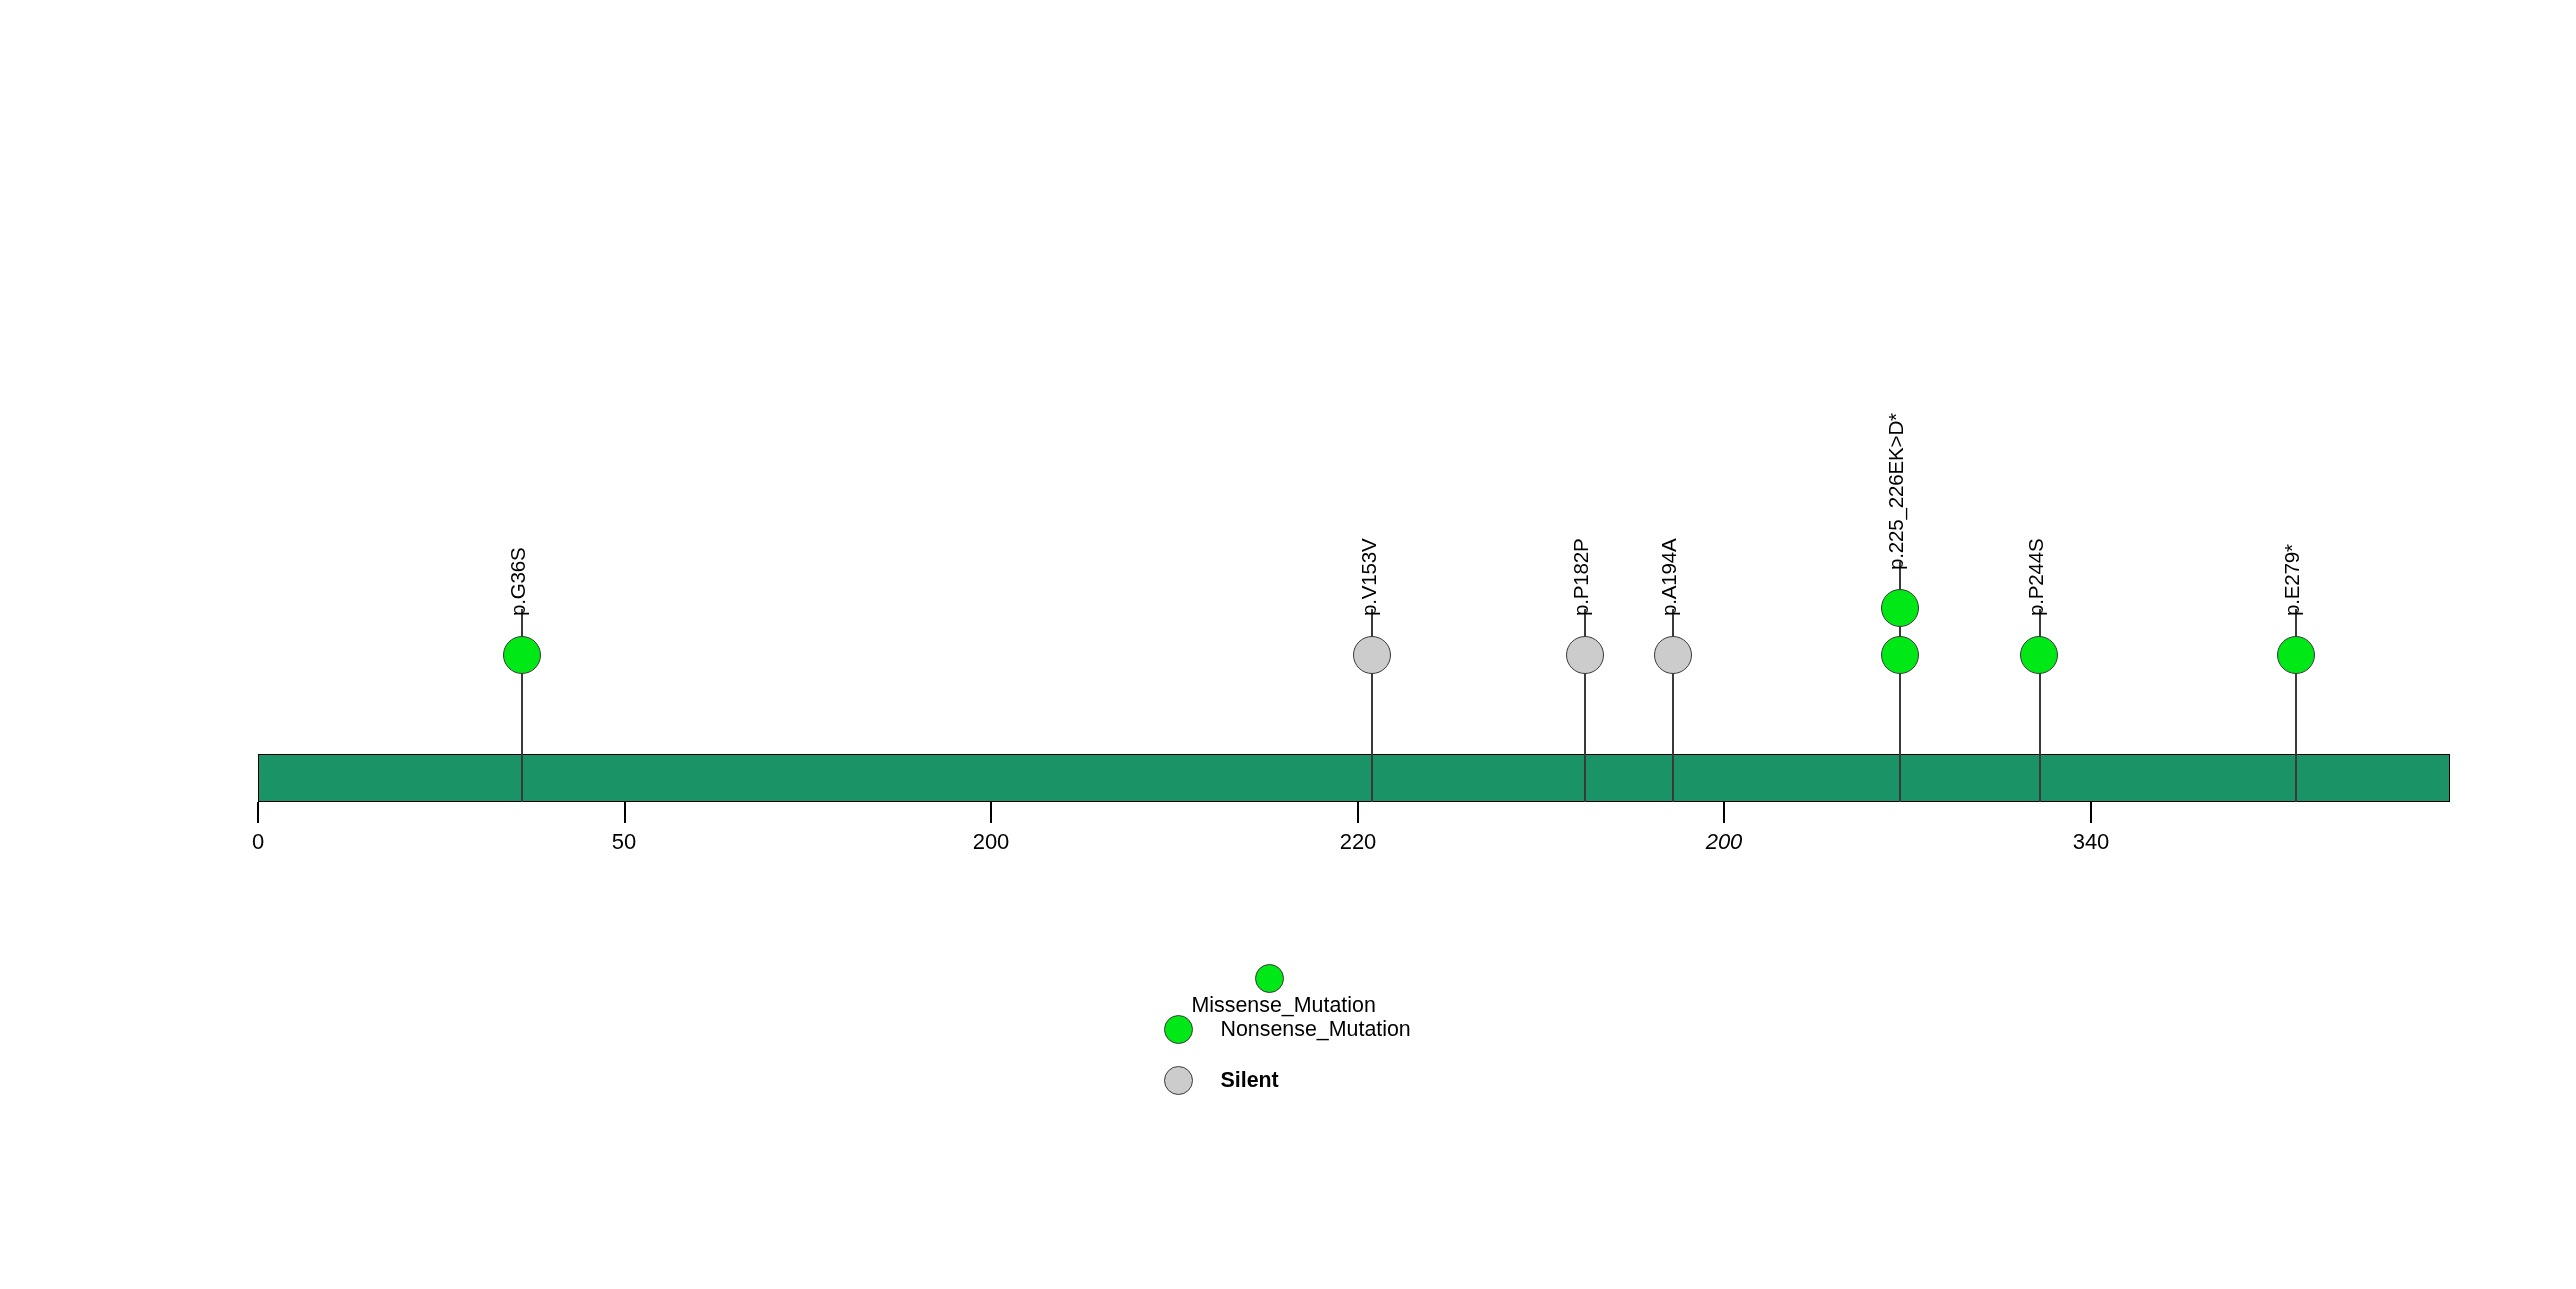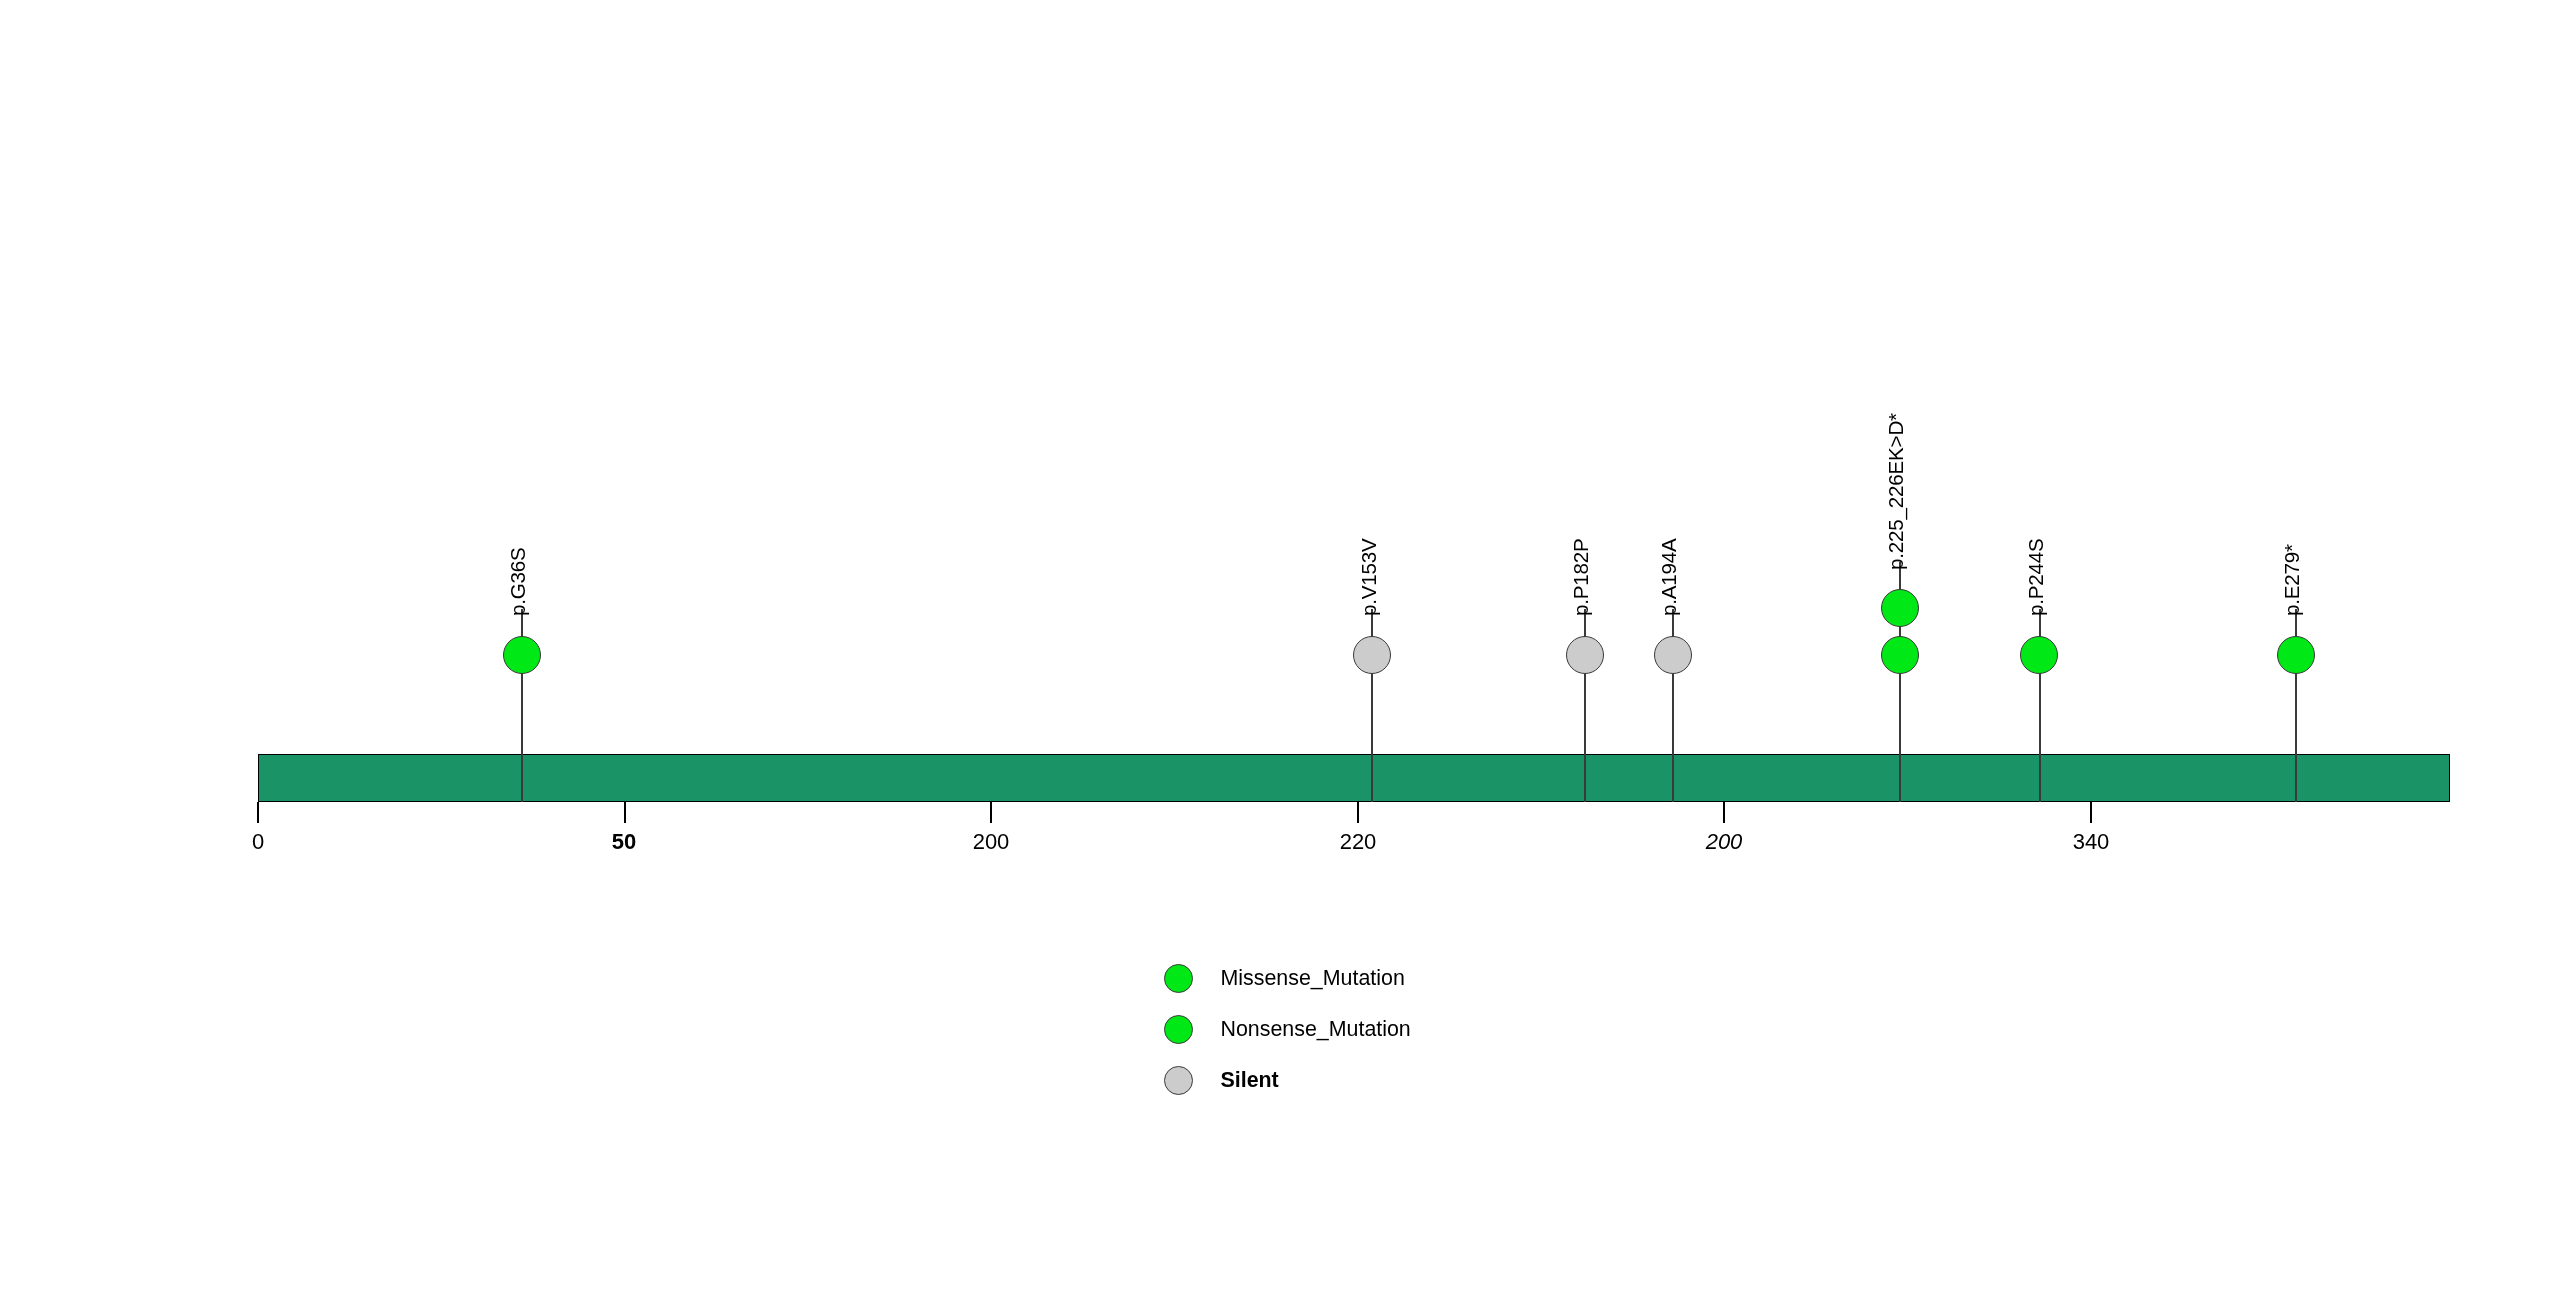--- a/index.html
+++ b/index.html
@@ -132,33 +132,33 @@
         <div class="lolli-stem" style="left: 2295px; top: 609px; height: 193px;"></div>
         <div class="lolli-head" style="left: 2277px; top: 636px; width: 38px; height: 38px; background: rgb(0, 232, 21);"></div>
         <div class="lolli-label" style="left: 2304px; top: 592px;">p.E279*</div>
       </div>
     </div>
 
   <div id="axis-layer">
       <div class="axis-tick" style="left: 257px; top: 802px; height: 21.4px;"></div>
       <div class="axis-tick-label" style="left: 258px; top: 829px;">0</div>
       <div class="axis-tick" style="left: 624px; top: 802px; height: 21.4px;"></div>
-      <div class="axis-tick-label" style="left: 624px; top: 829px; font-weight: bold;">50</div>
+      <div class="axis-tick-label" style="left: 624px; top: 829px;">50</div>
       <div class="axis-tick" style="left: 990px; top: 802px; height: 21.4px;"></div>
       <div class="axis-tick-label" style="left: 991px; top: 829px;">200</div>
       <div class="axis-tick" style="left: 1357px; top: 802px; height: 21.4px;"></div>
       <div class="axis-tick-label" style="left: 1358px; top: 829px;">220</div>
       <div class="axis-tick" style="left: 1723px; top: 802px; height: 21.4px;"></div>
       <div class="axis-tick-label" style="left: 1724px; top: 829px; font-style: italic;">200</div>
       <div class="axis-tick" style="left: 2090px; top: 802px; height: 21.4px;"></div>
       <div class="axis-tick-label" style="left: 2091px; top: 829px;">340</div>
     </div>
 
   <div class="legend" id="legend-layer" style="left: 0px; top: 0px;">
-      <div class="legend-row" style="left: 1164px; top: 964px;">
+      <div class="legend-row" style="left: 1164px; top: 964px; flex-direction: column;">
         <div class="legend-swatch" style="background: rgb(0, 232, 21);"></div>
         <div class="legend-label">Missense_Mutation</div>
       </div>
       <div class="legend-row" style="left: 1164px; top: 1015px; justify-content: space-between;">
         <div class="legend-swatch" style="background: rgb(0, 232, 21);"></div>
         <div class="legend-label">Nonsense_Mutation</div>
       </div>
       <div class="legend-row" style="left: 1164px; top: 1066px; font-weight: bold;">
         <div class="legend-swatch" style="background: rgb(204, 204, 204);"></div>
         <div class="legend-label">Silent</div>

